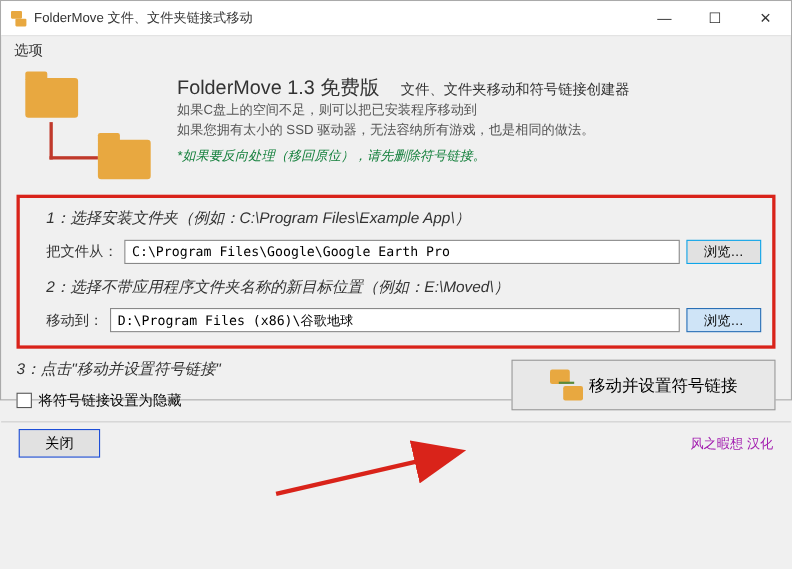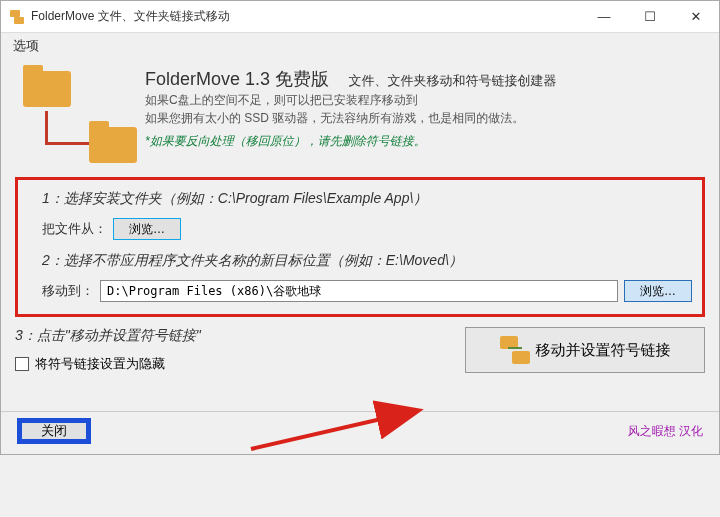--- a/index.html
+++ b/index.html
@@ -5,21 +5,21 @@
     * { box-sizing: border-box; margin: 0; padding: 0; }
     body {
       font-family: "Microsoft YaHei", "Segoe UI", sans-serif;
       background: #f0f0f0;
       width: 720px;
       height: 517px;
       overflow: hidden;
     }
     .window {
       width: 720px;
-      height: 455px;
+      height: 364px;
       background: #f0f0f0;
       border: 1px solid #aaa;
       display: flex;
       flex-direction: column;
       position: relative;
     }
     .titlebar {
       height: 32px;
       background: #fff;
       display: flex;
@@ -54,20 +54,21 @@
       color: #333;
     }
     .content {
       flex: 1;
       padding: 8px 14px 10px 14px;
       display: flex;
       flex-direction: column;
     }
     .header-section {
       display: flex;
+      gap: 16px;
       padding-bottom: 8px;
     }
     .folder-graphic {
       width: 130px; height: 100px; position: relative; flex-shrink: 0;
     }
     .folder-a {
       position: absolute; top: 4px; left: 8px; width: 48px; height: 36px;
       background: #e8a840; border-radius: 3px;
     }
     .folder-a::before {
@@ -142,21 +143,21 @@
 
     .arrow-svg {
       position: absolute; left: 240px; top: 398px; pointer-events: none;
     }
 
     .bottombar {
       display: flex; align-items: center; padding: 6px 16px 10px 16px;
       border-top: 1px solid #ccc; margin-top: auto;
     }
     .close-btn {
-      width: 74px; height: 26px; background: #e1e1e1; border: 5px solid #1d4ed8;
+      width: 74px; height: 26px; background: #e1e1e1; border: 1px solid #1d4ed8;
       display: flex; align-items: center; justify-content: center; font-size: 13px;
     }
     .credit { margin-left: auto; font-size: 12px; color: #a21caf; }
   </style>
 </head>
 <body>
 
 <div class="window">
   <div class="titlebar">
     <div class="app-icon">
@@ -191,20 +192,21 @@
         <div class="desc-line">如果C盘上的空间不足，则可以把已安装程序移动到</div>
         <div class="desc-line">如果您拥有太小的 SSD 驱动器，无法容纳所有游戏，也是相同的做法。</div>
         <div class="warning">*如果要反向处理（移回原位），请先删除符号链接。</div>
       </div>
     </div>
 
     <div class="redbox">
       <div class="step-label">1：选择安装文件夹（例如：C:\Program Files\Example App\）</div>
       <div class="field-row">
         <span class="field-label">把文件从：</span>
+        <input class="text-input" value="C:\Program Files\Google\Google Earth Pro" style="">
         <div class="browse-btn">浏览…</div>
       </div>
 
       <div class="step-label">2：选择不带应用程序文件夹名称的新目标位置（例如：E:\Moved\）</div>
       <div class="field-row" style="margin-bottom:0">
         <span class="field-label">移动到：</span>
         <input class="text-input" value="D:\Program Files (x86)\谷歌地球" style="">
         <div class="browse-btn active">浏览…</div>
       </div>
     </div>

